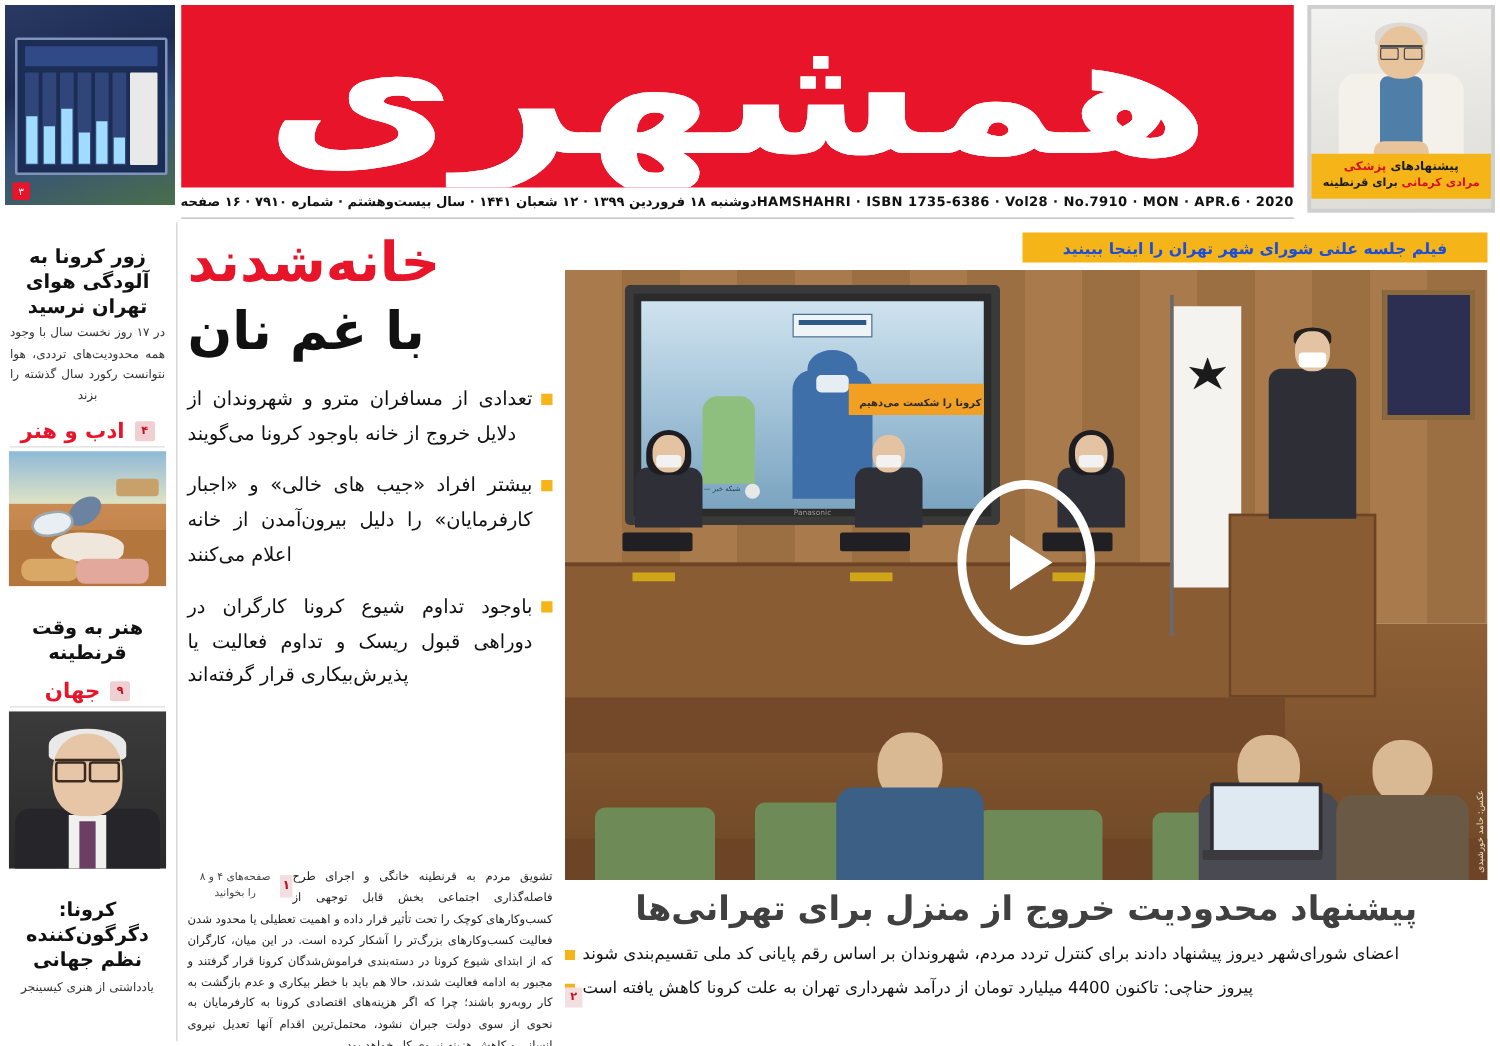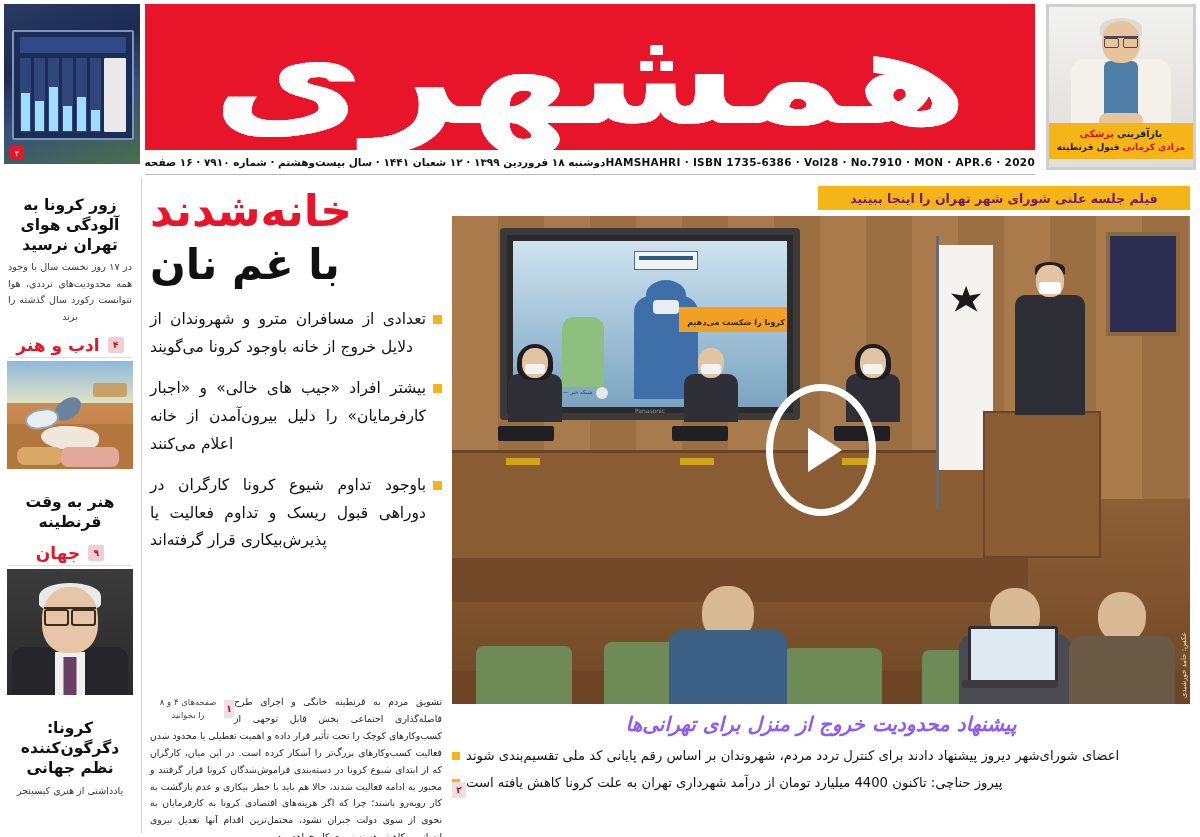--- a/index.html
+++ b/index.html
@@ -120,21 +120,21 @@
   .lede{position:absolute;left:150px;top:694px;width:292px;}
   .lede-ref{float:left;width:78px;margin:2px 0 2px 6px;display:flex;align-items:center;gap:4px;}
   .ref-box{width:14px;height:18px;background:#f3dfe1;color:#c0101c;font-size:10px;font-weight:700;
     display:flex;align-items:center;justify-content:center;}
   .ref-txt{font-size:8.5px;line-height:1.5;color:#444;text-align:center;}
   .lede-p{font-size:9.3px;line-height:1.82;text-align:justify;color:#222;margin:0;}
 
   
   .yellowbar{position:absolute;left:818px;top:186px;width:372px;height:24px;background:#f5b418;
     display:flex;align-items:center;justify-content:center;}
-  .yellowbar span{font-size:12.5px;font-weight:700;color:#701a75;}
+  .yellowbar span{font-size:12.5px;font-weight:700;color:#1d4ed8;}
   .photo{position:absolute;left:452px;top:216px;width:738px;height:488px;overflow:hidden;
     background:linear-gradient(180deg,#b08košeln 0%,#8d5f35 100%);}
   .room{position:absolute;inset:0;background:linear-gradient(180deg,#a9seventy 0%,#7d5330 100%);}
   .wall{position:absolute;left:0;top:0;width:100%;height:58%;
     background:repeating-linear-gradient(90deg,#a97a4c 0px,#a97a4c 46px,#9c6f43 46px,#9c6f43 92px);}
   .wall2{position:absolute;left:0;top:58%;width:100%;height:42%;
     background:linear-gradient(180deg,#8d5f35 0%,#6f4726 100%);}
   .tv{position:absolute;left:48px;top:12px;width:300px;height:192px;background:#2b2b2b;
     border:7px solid #3a3a3a;border-radius:4px;box-sizing:border-box;}
   .tv-screen{position:absolute;inset:6px;background:linear-gradient(180deg,#cfe3ef 0%,#9fc0d6 55%,#7ba4c0 100%);overflow:hidden;}
@@ -195,21 +195,21 @@
   .desk{position:absolute;left:0;bottom:0;width:100%;height:16%;background:#6d4526;}
   .playbtn{position:absolute;left:50%;top:48%;transform:translate(-50%,-50%);width:96px;height:118px;
     border:7px solid #ffffff;border-radius:50%;display:flex;align-items:center;justify-content:center;}
   .playtri{width:0;height:0;border-top:22px solid transparent;border-bottom:22px solid transparent;
     border-left:34px solid #ffffff;margin-left:8px;}
   .photo-credit{position:absolute;right:2px;bottom:6px;font-size:7px;color:#efe2c9;
     writing-mode:vertical-rl;transform:rotate(180deg);letter-spacing:.5px;}
 
   
   .bottomhead{position:absolute;left:452px;top:712px;width:738px;text-align:center;}
-  .bh-title{font-size:20px;font-weight:700;color:#8b5cf6;margin:0;line-height:1.2;font-style:italic;}
+  .bh-title{font-size:27px;font-weight:700;color:#404040;margin:0;line-height:1.2;}
   .bh-bullets{margin-top:10px;}
   .bh-row{display:flex;align-items:center;justify-content:flex-end;gap:6px;margin-bottom:7px;}
   .bh-dot{width:8px;height:8px;background:#f5b418;flex:0 0 8px;}
   .bh-tx{font-size:13.2px;color:#111;line-height:1.5;}
   .bh-page{position:absolute;left:0;bottom:2px;width:14px;height:16px;background:#f3dfe1;color:#c0101c;
     font-size:9px;font-weight:700;display:flex;align-items:center;justify-content:center;}
 </style>
 </head>
 <body>
 
@@ -260,22 +260,22 @@
         <div class="tr-person">
           <div class="tr-body"></div>
           <div class="tr-shirt"></div>
           <div class="tr-hair"></div>
           <div class="tr-head"></div>
           <div class="tr-glasses"></div>
           <div class="tr-hands"></div>
         </div>
       </div>
       <div class="tr-caption">
-        <div class="l1"><span>بازآفرینی </span><b>پزشکی</b></div>
-        <div class="l2"><b>مرادی کرمانی</b><span> قبول قرنطینه</span></div>
+        <div class="l1"><span>پیشنهادهای </span><b>پزشکی</b></div>
+        <div class="l2"><b>مرادی کرمانی</b><span> برای قرنطینه</span></div>
       </div>
     </div>
   </div>
 
   <div class="sb-divider"></div>
   <div class="sidebar">
 
     <div class="sb-h">زور کرونا به آلودگی هوای تهران نرسید</div>
     <div class="sb-p">در ۱۷ روز نخست سال با وجود همه محدودیت‌های ترددی، هوا نتوانست رکورد سال گذشته را بزند</div>
 

